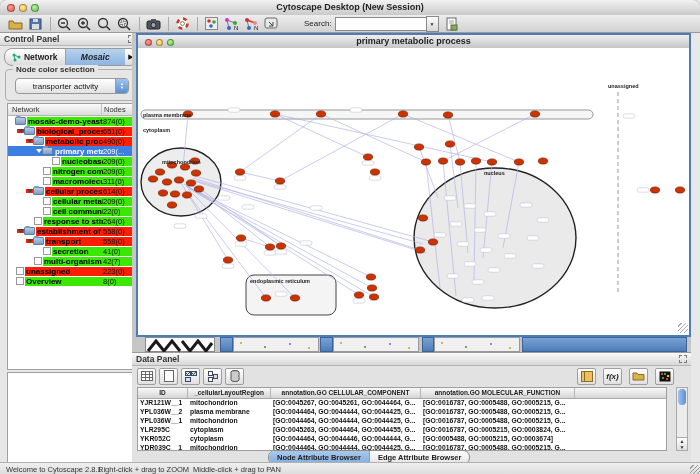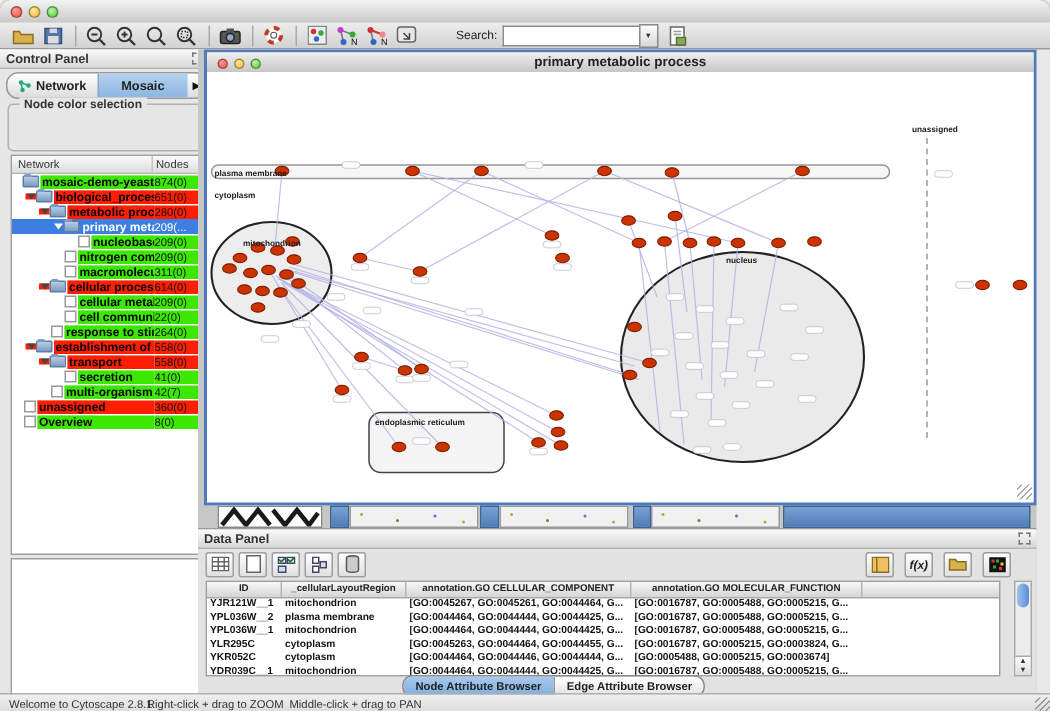--- a/index.html
+++ b/index.html
@@ -26,21 +26,21 @@
   .searchdrop{width:11px;height:14px;border:1px solid #8a8a8a;background:linear-gradient(#fdfdfd,#d7d7d7);
     display:flex;align-items:center;justify-content:center;font-size:5px;color:#333;}
   
   #controlpanel{position:absolute;left:0;top:33px;width:140px;height:429px;background:#e6e6e6;border-right:1px solid #9f9f9f;}
   .panelhdr{position:relative;height:12px;background:linear-gradient(#fafafa,#d8d8d8);border-bottom:1px solid #b5b5b5;}
   .panelhdr .ptitle{position:absolute;left:4px;top:1px;font-size:8.5px;font-weight:bold;color:#333;}
   .floatico{position:absolute;right:4px;top:2px;width:8px;height:8px;border:1px dashed #777;box-sizing:border-box;}
   .cptabs{position:absolute;left:4px;top:15px;width:132px;height:16px;border:1px solid #9a9a9a;border-radius:8px;
     background:linear-gradient(#ffffff,#dcdcdc);display:flex;align-items:stretch;overflow:hidden;}
   .cptab{flex:1;display:flex;align-items:center;justify-content:center;font-size:8.5px;font-weight:bold;color:#222;gap:3px;}
-  .cptab.sel{background:linear-gradient(#b6d2ee,#8cb5e2);border-left:1px solid #8aa5c5;}
+  .cptab.sel{background:linear-gradient(#b6d2ee,#8cb5e2);border-left:1px solid #8aa5c5;font-style:italic;}
   .tabarrow{width:12px;display:flex;align-items:center;justify-content:center;font-size:7px;color:#111;}
   .groupbox{position:absolute;left:5px;top:36px;width:130px;height:30px;border:1px solid #b0b0b0;border-radius:4px;}
   .grouplbl{position:absolute;left:7px;top:-5px;background:#e6e6e6;padding:0 3px;font-size:8px;font-weight:bold;color:#333;}
   .dropdown{position:absolute;left:9px;top:8px;width:112px;height:14px;border:1px solid #999;border-radius:4px;
     background:linear-gradient(#ffffff,#e2e2e2);display:flex;align-items:center;}
   .ddvalue{flex:1;text-align:center;font-size:8px;color:#111;}
   .ddcap{width:12px;height:100%;border-left:1px solid #7d9cc8;border-radius:0 3px 3px 0;
     background:linear-gradient(#9fc2ec,#5a8fd4);display:flex;flex-direction:column;align-items:center;justify-content:center;color:#fff;font-size:4px;line-height:4px;}
   .checkrow{position:absolute;left:10px;top:71px;display:flex;align-items:center;gap:4px;}
   .checkbox{width:9px;height:9px;border-radius:2px;border:1px solid #4a79b8;background:linear-gradient(#9cc0ec,#5a8fd4);
@@ -112,20 +112,21 @@
 <body>
 
 <div id="app">
 
   <div class="titlebar">
     <div class="lights">
       <div class="light l-red"></div>
       <div class="light l-yellow"></div>
       <div class="light l-green"></div>
     </div>
+    <div class="wtitle">Cytoscape Desktop (New Session)</div>
   </div>
 
   <div class="toolbar">
     <div class="tbtn">
       <svg width="15" height="12">
           <path d="M1,3 h4 l1,2 h8 v6 h-13 z" fill="#d8b14a" stroke="#8a6d20" stroke-width="1"></path>
         </svg>
     </div>
     <div class="tbtn">
       <svg width="13" height="12">
@@ -244,20 +245,27 @@
           </svg>
         <span>Network</span>
       </div>
       <div class="cptab sel">
         <span>Mosaic</span>
       </div>
       <div class="tabarrow">▶</div>
     </div>
     <div class="groupbox">
       <span class="grouplbl">Node color selection</span>
+      <div class="dropdown">
+        <span class="ddvalue">transporter activity</span>
+        <span class="ddcap">
+            <span>▲</span>
+            <span>▼</span>
+          </span>
+      </div>
     </div>
     <div class="checkrow">
       <div class="checkbox">✓</div>
       <span class="checklbl">Select nodes</span>
     </div>
     <div class="treepanel">
       <div class="treehdr">
         <div class="c1">Network</div>
         <div class="c2">Nodes</div>
       </div>
@@ -278,21 +286,21 @@
             <span class="tlabel"><span>biological_process</span></span>
             <span class="tcount">651(0)</span>
           </div>
           <div class="trow hl-red">
             <span class="tindent" style="width: 18px;"></span>
             <span class="texp">
               <i></i>
             </span>
             <span class="tico folder"></span>
             <span class="tlabel"><span>metabolic process</span></span>
-            <span class="tcount">280(0)</span>
+            <span class="tcount">490(0)</span>
           </div>
           <div class="trow sel">
             <span class="tindent" style="width: 27px;"></span>
             <span class="texp">
               <i></i>
             </span>
             <span class="tico folder"></span>
             <span class="tlabel"><span>primary metabolic</span></span>
             <span class="tcount">209(...</span>
           </div>
@@ -377,21 +385,21 @@
             <span class="texp"></span>
             <span class="tico page"></span>
             <span class="tlabel"><span>multi-organism pro</span></span>
             <span class="tcount">42(7)</span>
           </div>
           <div class="trow hl-red">
             <span class="tindent" style="width: 0px;"></span>
             <span class="texp"></span>
             <span class="tico page"></span>
             <span class="tlabel"><span>unassigned</span></span>
-            <span class="tcount">360(0)</span>
+            <span class="tcount">223(0)</span>
           </div>
           <div class="trow hl-green">
             <span class="tindent" style="width: 0px;"></span>
             <span class="texp"></span>
             <span class="tico page"></span>
             <span class="tlabel"><span>Overview</span></span>
             <span class="tcount">8(0)</span>
           </div>
         </div>
     </div>

